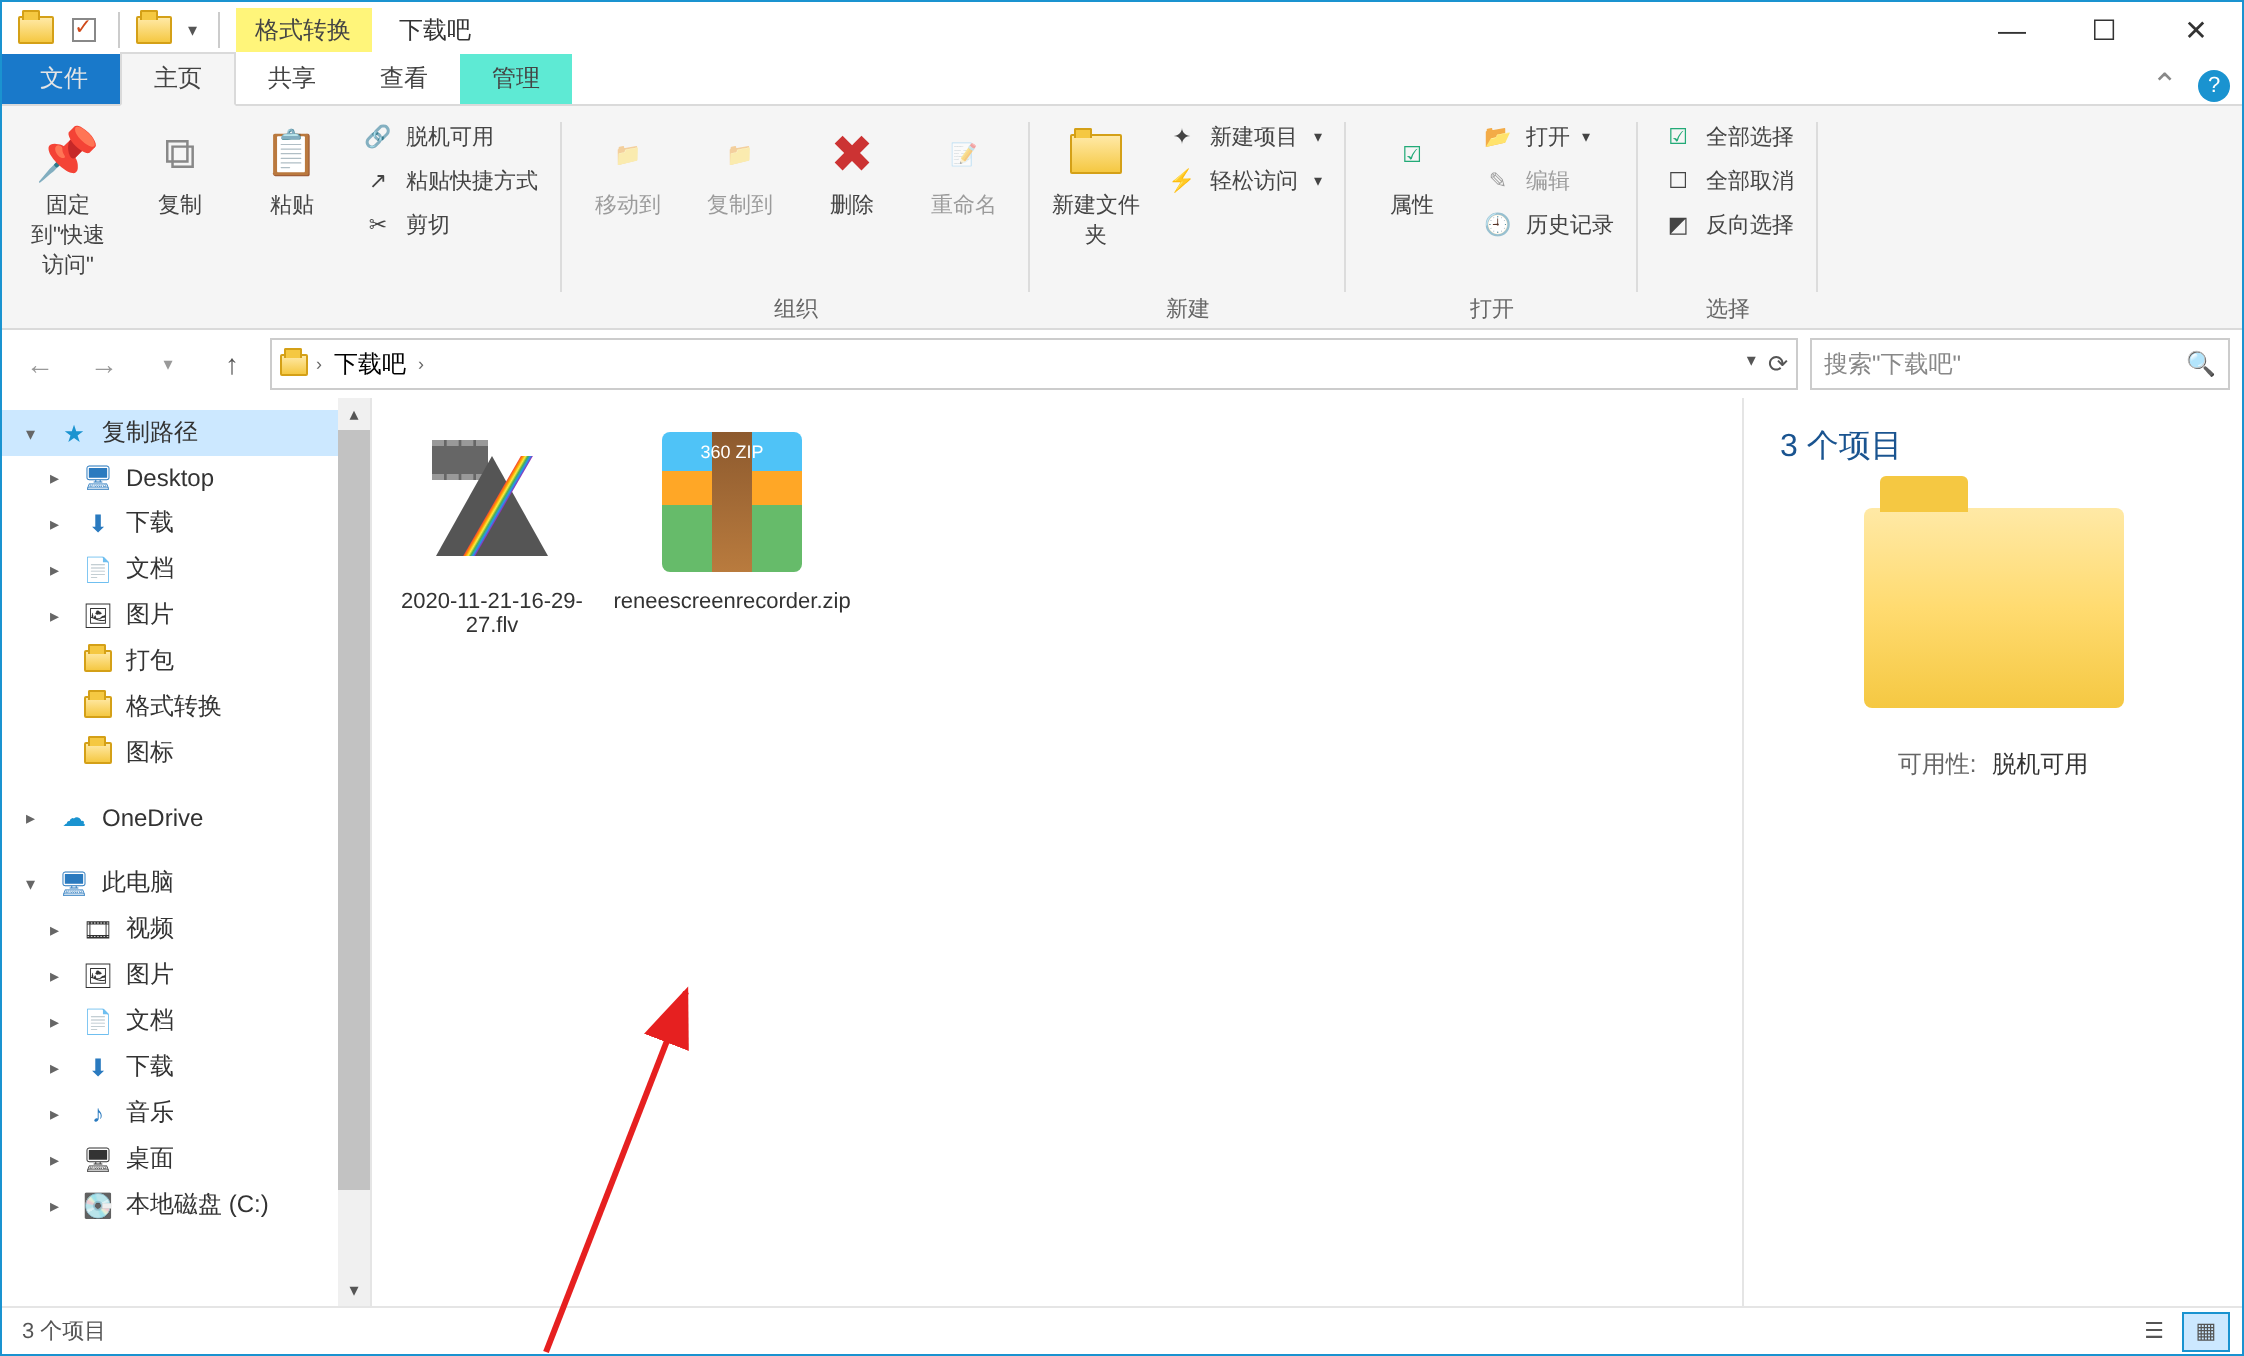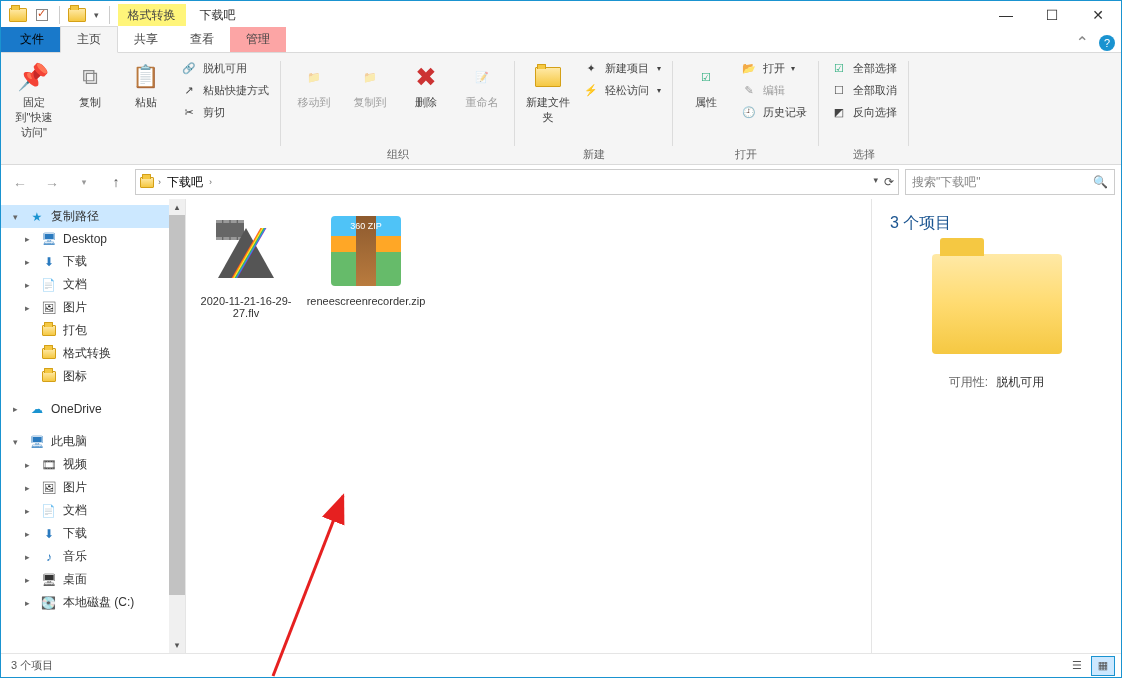--- a/index.html
+++ b/index.html
@@ -14,23 +14,23 @@
 .qat-sep { width:1px; height:18px; background:#ccc; margin:0 4px;}
 .qat-chev { font-size:9px; color:#555; padding:0 4px;}
 .contextual-tab { background:#fff57a; padding:2px 10px; font-size:12px; color:#444; margin-left:4px; height:22px; display:flex; align-items:center;}
 .title-text { margin-left: 14px; font-size:12px; color:#333; flex:1;}
 .win-controls { display:flex; }
 .win-btn { width:46px; height:28px; display:flex; align-items:center; justify-content:center; font-size:14px; color:#333;}
 
 
 .tabs-row { height: 24px; display:flex; align-items:flex-end; border-bottom:1px solid #dadada; position:relative;}
 .tab { padding:4px 16px; font-size:12px; color:#444; cursor:default;}
-.tab.file { background:#1979ca; color:#000000;padding-left:19px;}
+.tab.file { background:#1979ca; color:#e5e5e5;padding-left:19px;}
 .tab.active { background:#f5f5f5; border:1px solid #dadada; border-bottom:1px solid #f5f5f5; margin-bottom:-1px;}
-.tab.context { background:#fca5a5; color:#444;}
+.tab.context { background:#5eead4; color:#444;}
 .ribbon-right { position:absolute; right:6px; top:4px; display:flex; gap:10px; align-items:center;}
 .ribbon-help { width:16px; height:16px; border-radius:50%; background:#1a93d0; color:#fff; font-size:11px; display:flex; align-items:center; justify-content:center;}
 
 
 .ribbon { height:112px; background:#f5f5f5; border-bottom:1px solid #dadada; display:flex; }
 .ribbon-group { display:flex; flex-direction:column; padding:4px 8px 2px; position:relative;}
 .ribbon-group::after { content:""; position:absolute; right:0; top:8px; bottom:18px; width:1px; background:#dcdcdc;}
 .group-body { flex:1; display:flex; align-items:flex-start; gap:6px;}
 .group-label { text-align:center; font-size:11px; color:#666; padding-top:2px;}
 .rb-large { display:flex; flex-direction:column; align-items:center; width:50px; gap:2px; padding:4px 2px; font-size:11px; color:#444; text-align:center;}

